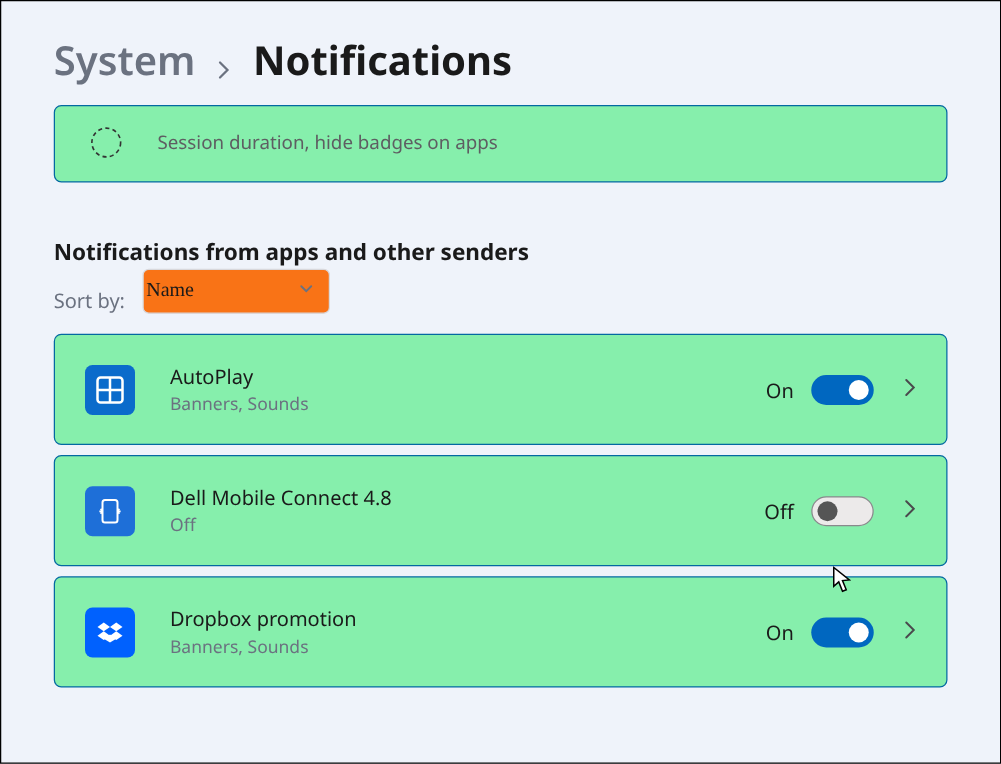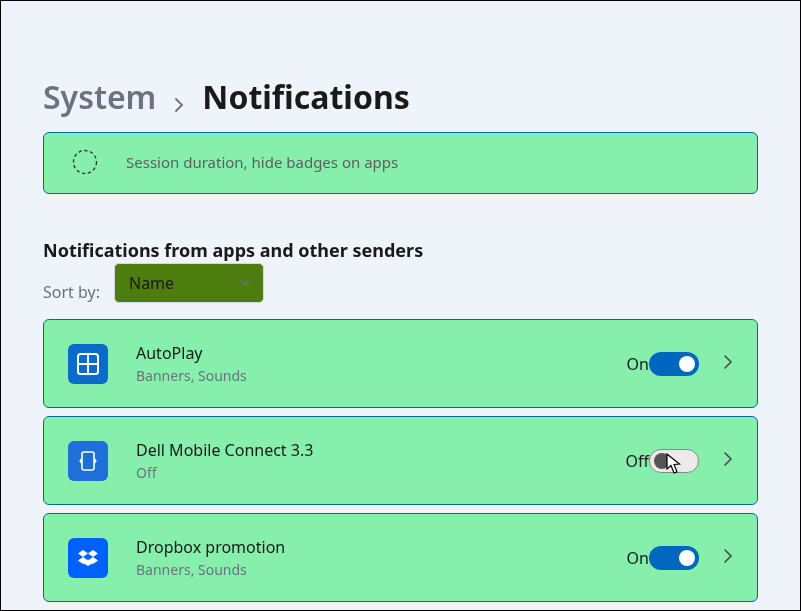--- a/index.html
+++ b/index.html
@@ -28,21 +28,20 @@
     }
     .breadcrumb .chevron {
       font-size: 18px;
       color: #6b7280;
       margin-top: 4px;
     }
     .breadcrumb .current {
       font-size: 32px;
       font-weight: 700;
       color: #1a1a1a;
-      margin-top: 48px;
     }
     .card {
       background: #86efac;
       border: 1px solid #0369a1;
       border-radius: 6px;
     }
     .focus-card {
       padding: 14px 22px 16px 22px;
       display: flex;
       align-items: center;
@@ -71,31 +70,32 @@
       display: flex;
       align-items: flex-end;
       gap: 14px;
       margin-bottom: 16px;
     }
     .sort-label {
       font-size: 16px;
       color: #6b7280;
     }
     .sort-select {
-      background: #4d7c0f;
+      background: #f97316;
       border: 1px solid #d8d8dc;
       border-radius: 5px;
-      padding: 8px 40px 8px 14px;
+      padding: 8px 40px 8px 2px;
       font-size: 16px;
       color: #1a1a1a;
       position: relative;
       display: inline-flex;
       align-items: center;
       cursor: pointer;
       min-width: 150px;
+      font-family: Liberation Serif, serif;
     }
     .sort-select .chev {
       position: absolute;
       right: 12px;
       color: #6b7280;
     }
     .app-row {
       display: flex;
       align-items: center;
       padding: 22px 24px;
@@ -122,20 +122,21 @@
       font-weight: 400;
     }
     .app-sub {
       font-size: 14px;
       color: #6b7280;
       margin-top: 2px;
     }
     .state-label {
       font-size: 16px;
       color: #1a1a1a;
+      margin-right: 14px;
     }
     .toggle {
       width: 50px;
       height: 24px;
       border-radius: 12px;
       position: relative;
       cursor: pointer;
       flex-shrink: 0;
     }
     .toggle.on { background: #0067c0; }
@@ -233,21 +234,21 @@
 
   <div class="card app-row">
     <div class="app-icon" style="background:#1e6fd8">
       <svg width="24" height="24" viewBox="0 0 24 24">
         <rect x="6" y="3" width="12" height="18" rx="2" fill="none" stroke="#fff" stroke-width="1.6"></rect>
         <path d="M3 12 L0.5 12 M3 12 L1.5 10 M3 12 L1.5 14" stroke="#fff" stroke-width="1.4" fill="none" transform="translate(3,0)"></path>
         <path d="M0 0 L2.5 0 M0 0 L1.5 -2 M0 0 L1.5 2" stroke="#fff" stroke-width="1.4" fill="none" transform="translate(18,12)"></path>
       </svg>
     </div>
     <div class="app-text">
-      <div class="app-name">Dell Mobile Connect 3.3</div>
+      <div class="app-name">Dell Mobile Connect 4.8</div>
       <div class="app-sub">Off</div>
     </div>
     <span class="state-label">Off</span>
     <div class="toggle off">
         <div class="knob"></div>
       </div>
     <span class="row-chevron">
       <svg width="10" height="16" viewBox="0 0 10 16">
           <path d="M2 2 L8 8 L2 14" stroke="#4a4a4d" stroke-width="1.6" fill="none" stroke-linecap="round"></path>
         </svg>

